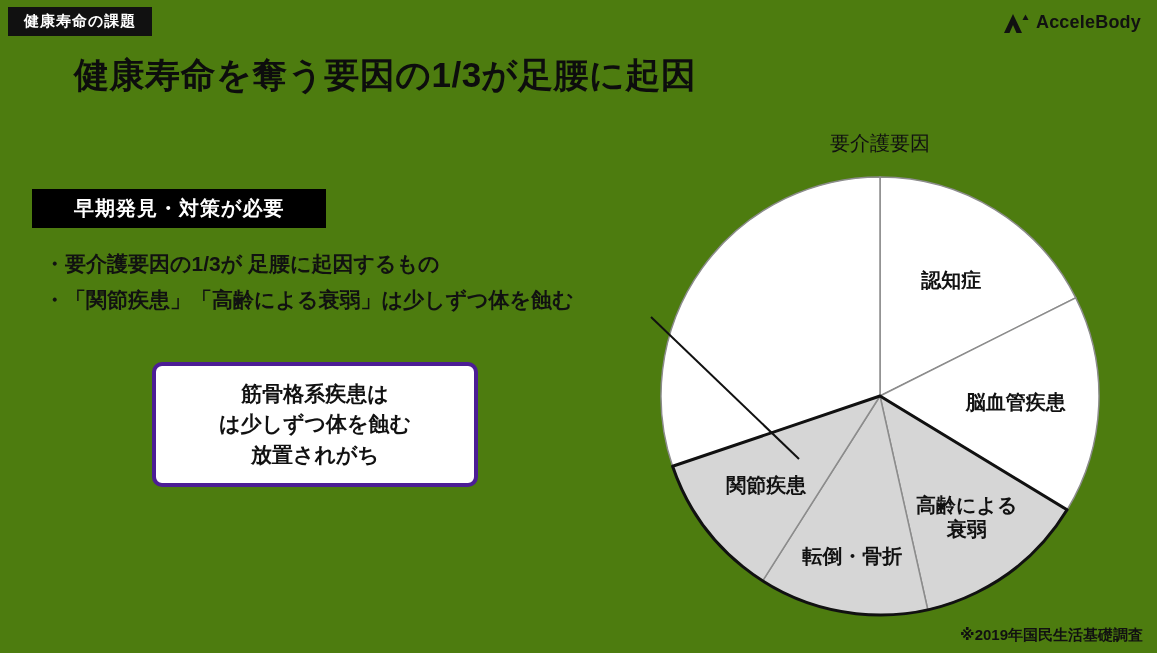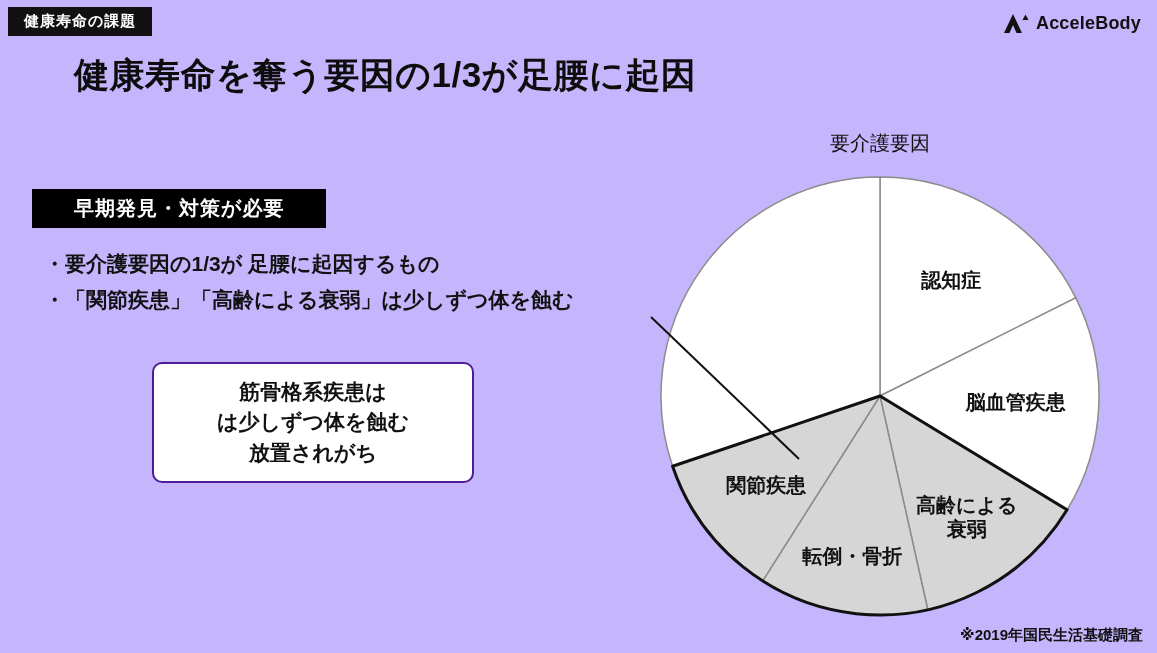--- a/index.html
+++ b/index.html
@@ -1,33 +1,33 @@
 <!DOCTYPE html>
 <html><head>
 <meta charset="utf-8">
 <style>
   html,body{margin:0;padding:0;background:#ffffff;}
   .slide{
     position:relative;
     width:1157px;height:653px;
-    background:#c4b5fd;
+    background:#4d7c0f;
     font-family:"Liberation Sans","DejaVu Sans",sans-serif;
     color:#111;
     overflow:hidden;
   }
   .tag-badge{
     position:absolute;left:8px;top:7px;
     background:#111;color:#fff;
     font-size:15px;font-weight:bold;
     padding:5px 16px;
     letter-spacing:1px;
   }
   .logo{
     position:absolute;right:16px;top:12px;
-    display:flex;align-items:center;gap:7px;
+    display:flex;gap:7px;
   }
   .logo-text{font-size:18px;font-weight:bold;color:#111;letter-spacing:0.2px;}
   .title{
     position:absolute;left:74px;top:52px;margin:0;
     font-size:35px;font-weight:bold;color:#0d0d0d;
     letter-spacing:0.5px;white-space:nowrap;
   }
   .heading-badge{
     position:absolute;left:32px;top:189px;
     background:#000;color:#fff;
@@ -35,21 +35,21 @@
     padding:6px 42px;
     letter-spacing:1px;
   }
   .bullets{
     position:absolute;left:44px;top:246px;
     font-size:21px;font-weight:bold;line-height:1.7;
     white-space:nowrap;
   }
   .callout-box{
     position:absolute;left:152px;top:362px;width:318px;
-    border:2px solid #4c1d95;border-radius:10px;
+    border:4px solid #4c1d95;border-radius:10px;
     padding:13px 0;
     text-align:center;
     font-size:21px;font-weight:bold;line-height:1.45;
     background:#fff;
   }
   .pie-title{
     position:absolute;left:780px;top:130px;width:200px;
     text-align:center;
     font-size:20px;font-weight:normal;
   }

